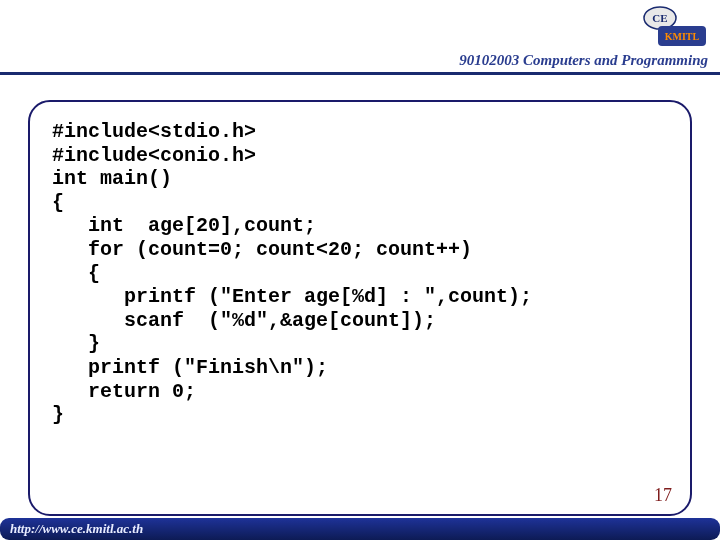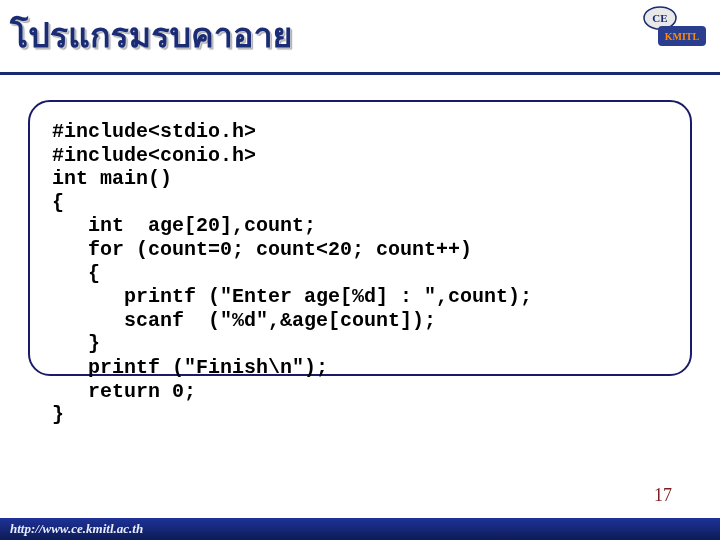--- a/index.html
+++ b/index.html
@@ -51,21 +51,21 @@
     font-style: italic;
     font-weight: bold;
     font-size: 15px;
     color: #2a3d8f;
   }
   .code-box {
     position: absolute;
     left: 28px;
     top: 100px;
     width: 664px;
-    height: 276px;
+    height: 416px;
     border: 2px solid #1a1a6a;
     border-radius: 22px;
     padding: 18px 22px;
     background: #fff;
   }
   .code-box pre {
     font-family: "Courier New", monospace;
     font-size: 20px;
     font-weight: bold;
     line-height: 1.18;
@@ -89,33 +89,34 @@
     background: linear-gradient(#1e3298, #0d1b55);
     display: flex;
     justify-content: flex-start;
     align-items: center;
     padding: 0 10px;
     font-family: Georgia, serif;
     font-style: italic;
     font-weight: bold;
     font-size: 13px;
     color: #e8ecff;
+    border-radius: 9px;
   }
 </style>
 </head>
 <body>
 
 <div class="header-region">
-  <div class="title-left">โปรแกรมรบคาอาย</div>
   <svg class="logo" viewBox="0 0 68 48">
     <ellipse cx="20" cy="14" rx="16" ry="11" fill="#e8e8e8" stroke="#192a6f" stroke-width="1.5"></ellipse>
     <text x="20" y="18" text-anchor="middle" font-size="11" font-weight="bold" fill="#192a6f">CE</text>
     <rect x="18" y="22" width="48" height="20" rx="4" fill="#2a3d8f"></rect>
     <text x="42" y="36" text-anchor="middle" font-size="10" font-weight="bold" fill="#ff8c00">KMITL</text>
   </svg>
+  <div class="course-label">90102003 Computers and Programming</div>
 </div>
 
 <div class="code-box">
   <pre>#include&lt;stdio.h&gt;
 #include&lt;conio.h&gt;
 int main()
 {
    int  age[20],count;
    for (count=0; count&lt;20; count++)
    {

